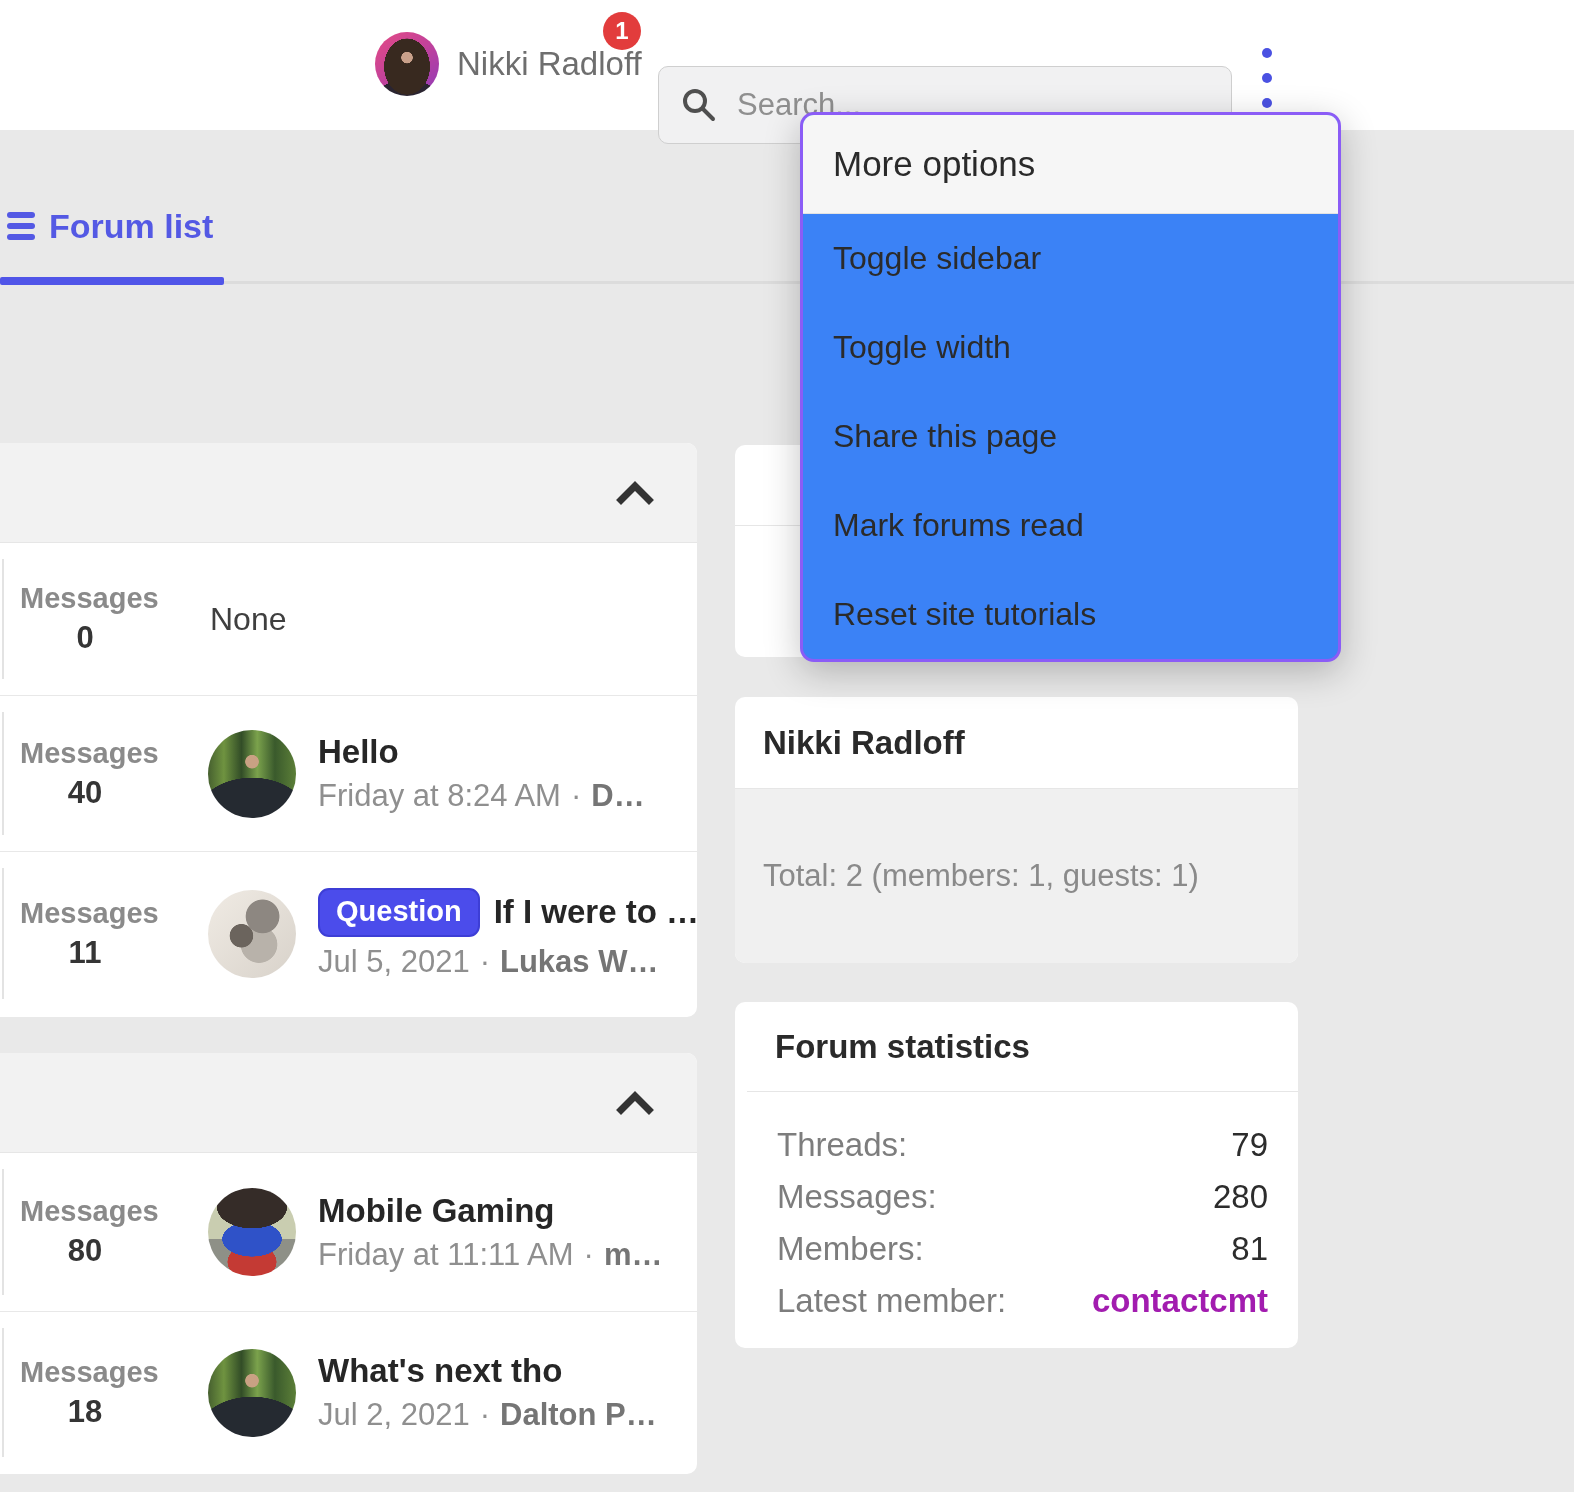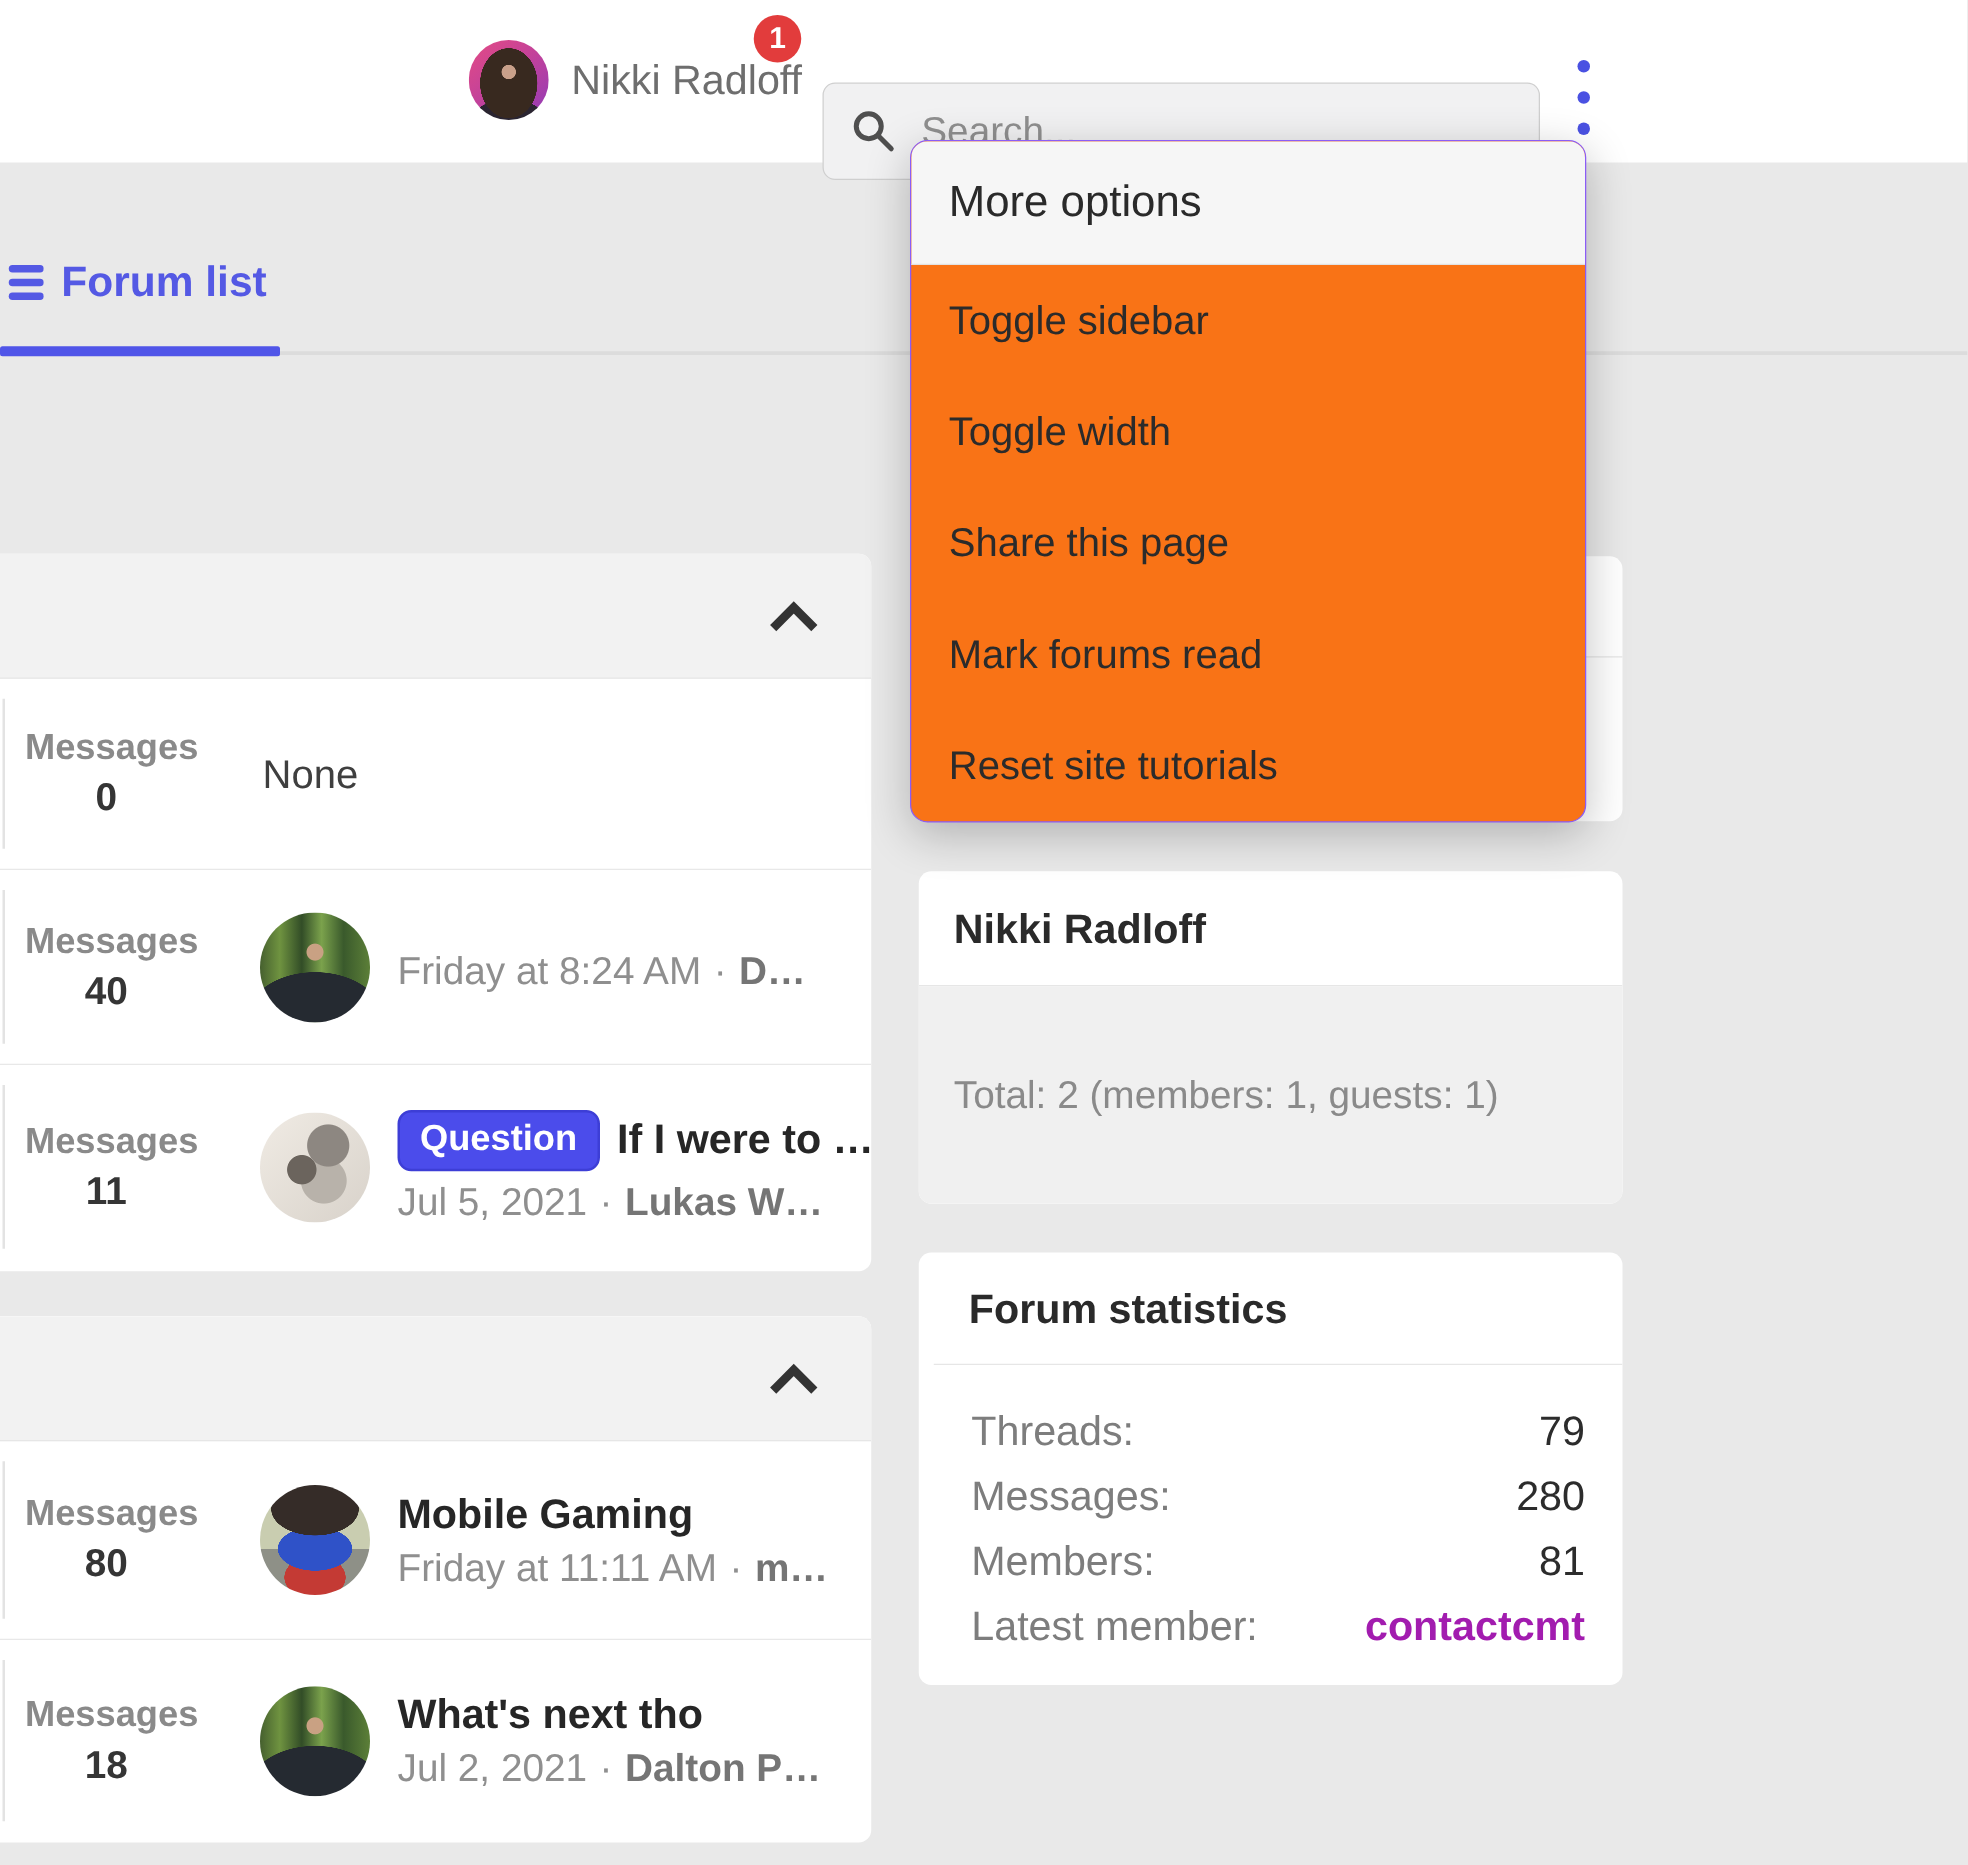--- a/index.html
+++ b/index.html
@@ -110,22 +110,22 @@
   .stats-card .head{ height:90px; display:flex; align-items:center; padding:0 28px;
     font-size:33px; font-weight:bold; color:#2a2a2a; border-bottom:1px solid #e6e6e6; }
   .stats-body{ padding:20px 30px 0; }
   .stat-row{ height:52px; display:flex; align-items:flex-end; justify-content:space-between; font-size:33px; }
   .stat-row .sl{ color:#7d7d7d; }
   .stat-row .sv{ color:#2c2c2c; }
   .stat-row .sv.bold{ font-weight:bold; color:#a21caf; }
 
   
   .dropdown{
-    position:absolute; left:728px; top:112px; width:541px; z-index:60;
-    background:#f97316; border:1px solid #8b5cf6; border-radius:14px; overflow:hidden;
+    position:absolute; left:800px; top:112px; width:541px; z-index:60;
+    background:#3b82f6; border:3px solid #8b5cf6; border-radius:14px; overflow:hidden;
     box-shadow:0 10px 36px rgba(0,0,0,.24);
   }
   .dropdown .mhead{ height:99px; background:#f6f6f6; border-bottom:1px solid #e2e2e2;
     display:flex; align-items:center; padding:0 30px; font-size:35px; color:#2a2a2a; }
   .dropdown .mitem{ height:89px; display:flex; align-items:center; padding:0 30px;
     font-size:32px; color:#2b2b2b; cursor:pointer; }
 </style>
 </head>
 <body>
 
@@ -180,20 +180,21 @@
     <div class="nonetext">None</div>
   </div>
 
   <div class="noderow" style="height:156px;">
     <div class="msgcell">
       <div class="l">Messages</div>
       <div class="c">40</div>
     </div>
     <div class="av av-forest"></div>
     <div class="info">
+      <div class="title">Hello</div>
       <div class="meta">
         <span>Friday at 8:24 AM</span><span class="dot">·</span><b>D…</b>
       </div>
     </div>
   </div>
 
   <div class="noderow" style="height:164px;">
     <div class="msgcell">
       <div class="l">Messages</div>
       <div class="c">11</div>

